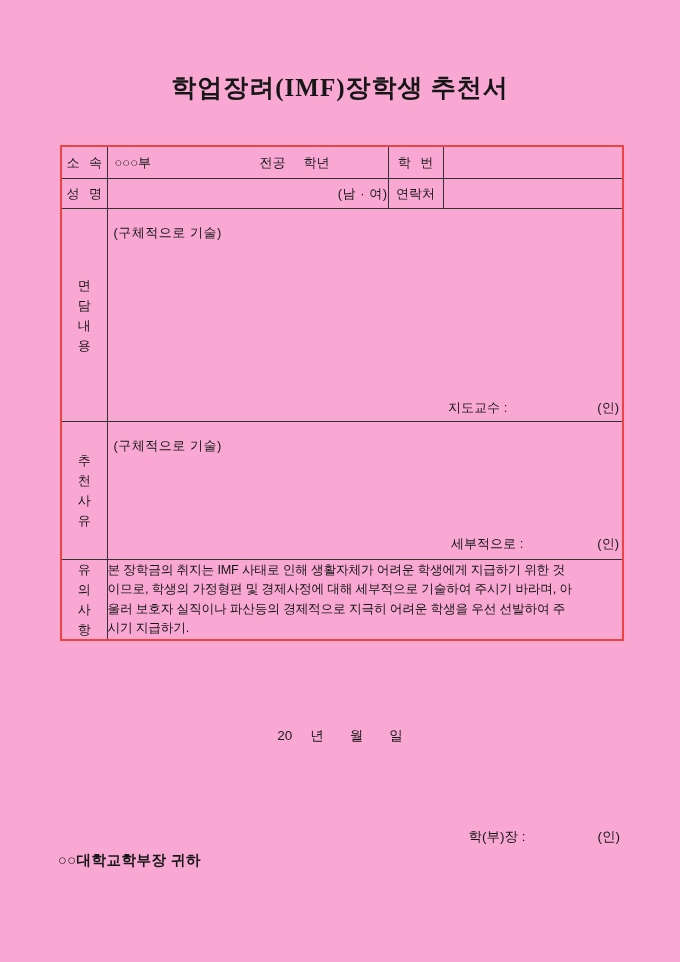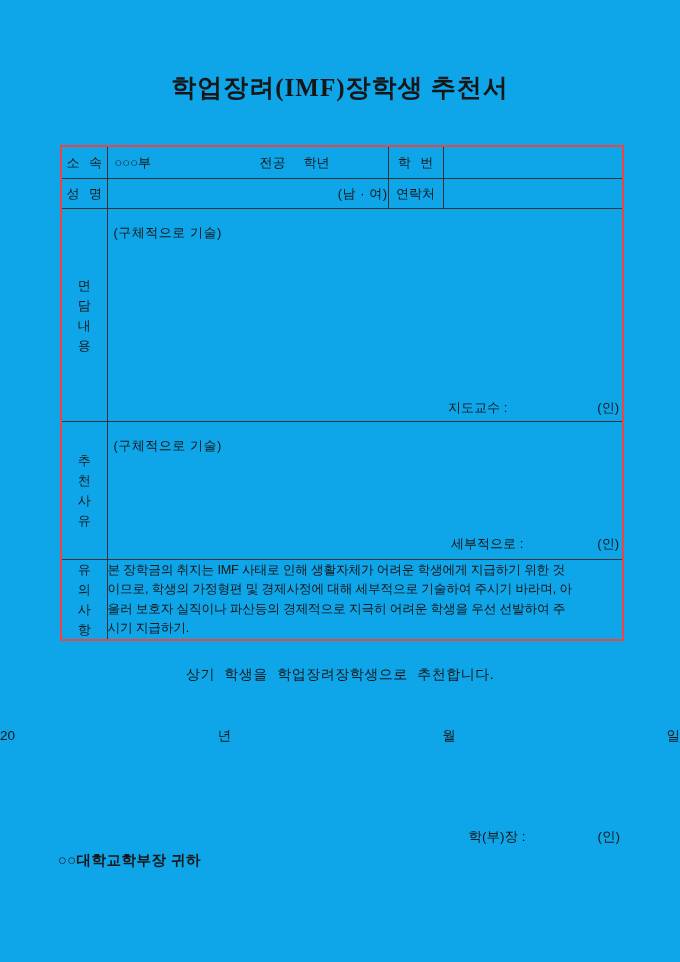--- a/index.html
+++ b/index.html
@@ -1,17 +1,17 @@
 <!DOCTYPE html>
 <html><head>
 <meta charset="utf-8">
 <style>
   html,body { margin:0; padding:0; background:#ffffff; }
   body { width:680px; height:962px; font-family:"Liberation Sans", sans-serif; color:#161616; }
-  .page { position:relative; width:680px; height:962px; background:#0ea5e9; overflow:hidden; }
+  .page { position:relative; width:680px; height:962px; background:#f9a8d4; overflow:hidden; }
 
   .doc-title {
     position:absolute; top:71px; left:0; width:680px;
     text-align:center; font-family:"Liberation Serif", serif;
     font-weight:bold; font-size:25px; letter-spacing:1px;
   }
 
   table.form {
     position:absolute; left:60px; top:145px; width:562px;
     border-collapse:collapse; table-layout:fixed;
@@ -56,21 +56,21 @@
 
   .notice-cell { padding:2px 6px 0 6px; vertical-align:top; }
   .notice-line { line-height:19.4px; white-space:nowrap; font-size:12.7px; letter-spacing:-0.2px; }
 
   .recommend {
     position:absolute; top:666px; left:0; width:680px; text-align:center;
     font-size:14px; word-spacing:5px; letter-spacing:0.5px;
   }
   .dateline {
     position:absolute; top:727px; left:0; width:680px;
-    display:flex; justify-content:space-between; align-items:baseline; gap:26px;
+    display:flex; justify-content:center; align-items:baseline; gap:26px;
     font-size:13.5px;
   }
   .dateline .d-prefix { margin-right:-8px; }
   .dean-sign {
     position:absolute; top:788px; right:60px;
     display:flex; align-items:baseline; white-space:nowrap; font-size:13.5px;margin-top:40px;
   }
   .addressee {
     position:absolute; top:851px; left:58px;
     font-weight:bold; font-size:14.5px; letter-spacing:0.5px;
@@ -164,21 +164,20 @@
       <td colspan="3" class="notice-cell">
         <div class="notice-line">본 장학금의 취지는 IMF 사태로 인해 생활자체가 어려운 학생에게 지급하기 위한 것</div>
         <div class="notice-line">이므로, 학생의 가정형편 및 경제사정에 대해 세부적으로 기술하여 주시기 바라며, 아</div>
         <div class="notice-line">울러 보호자 실직이나 파산등의 경제적으로 지극히 어려운 학생을 우선 선발하여 주</div>
         <div class="notice-line">시기 지급하기.</div>
       </td>
     </tr>
   </tbody>
     </table>
 
-  <div class="recommend">상기 학생을 학업장려장학생으로 추천합니다.</div>
 
   <div class="dateline">
     <span class="d-prefix">20</span>
     <span>년</span>
     <span>월</span>
     <span>일</span>
   </div>
 
   <div class="dean-sign">
     <span>학(부)장 :</span>

